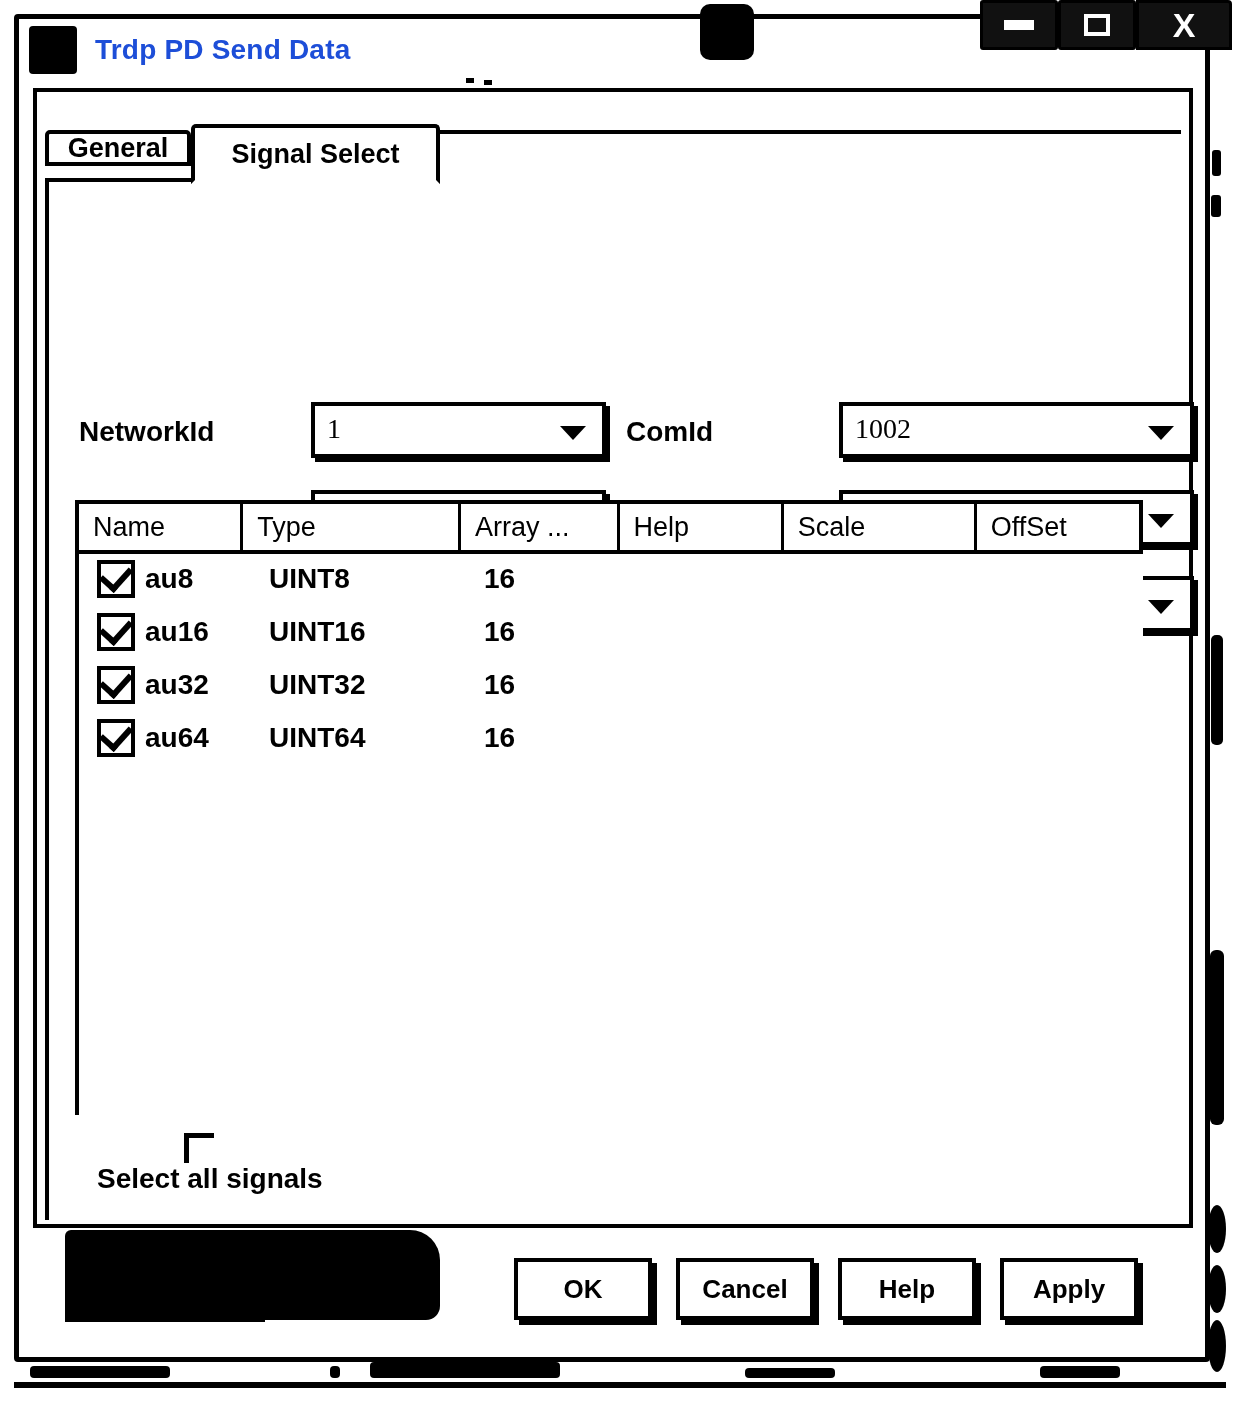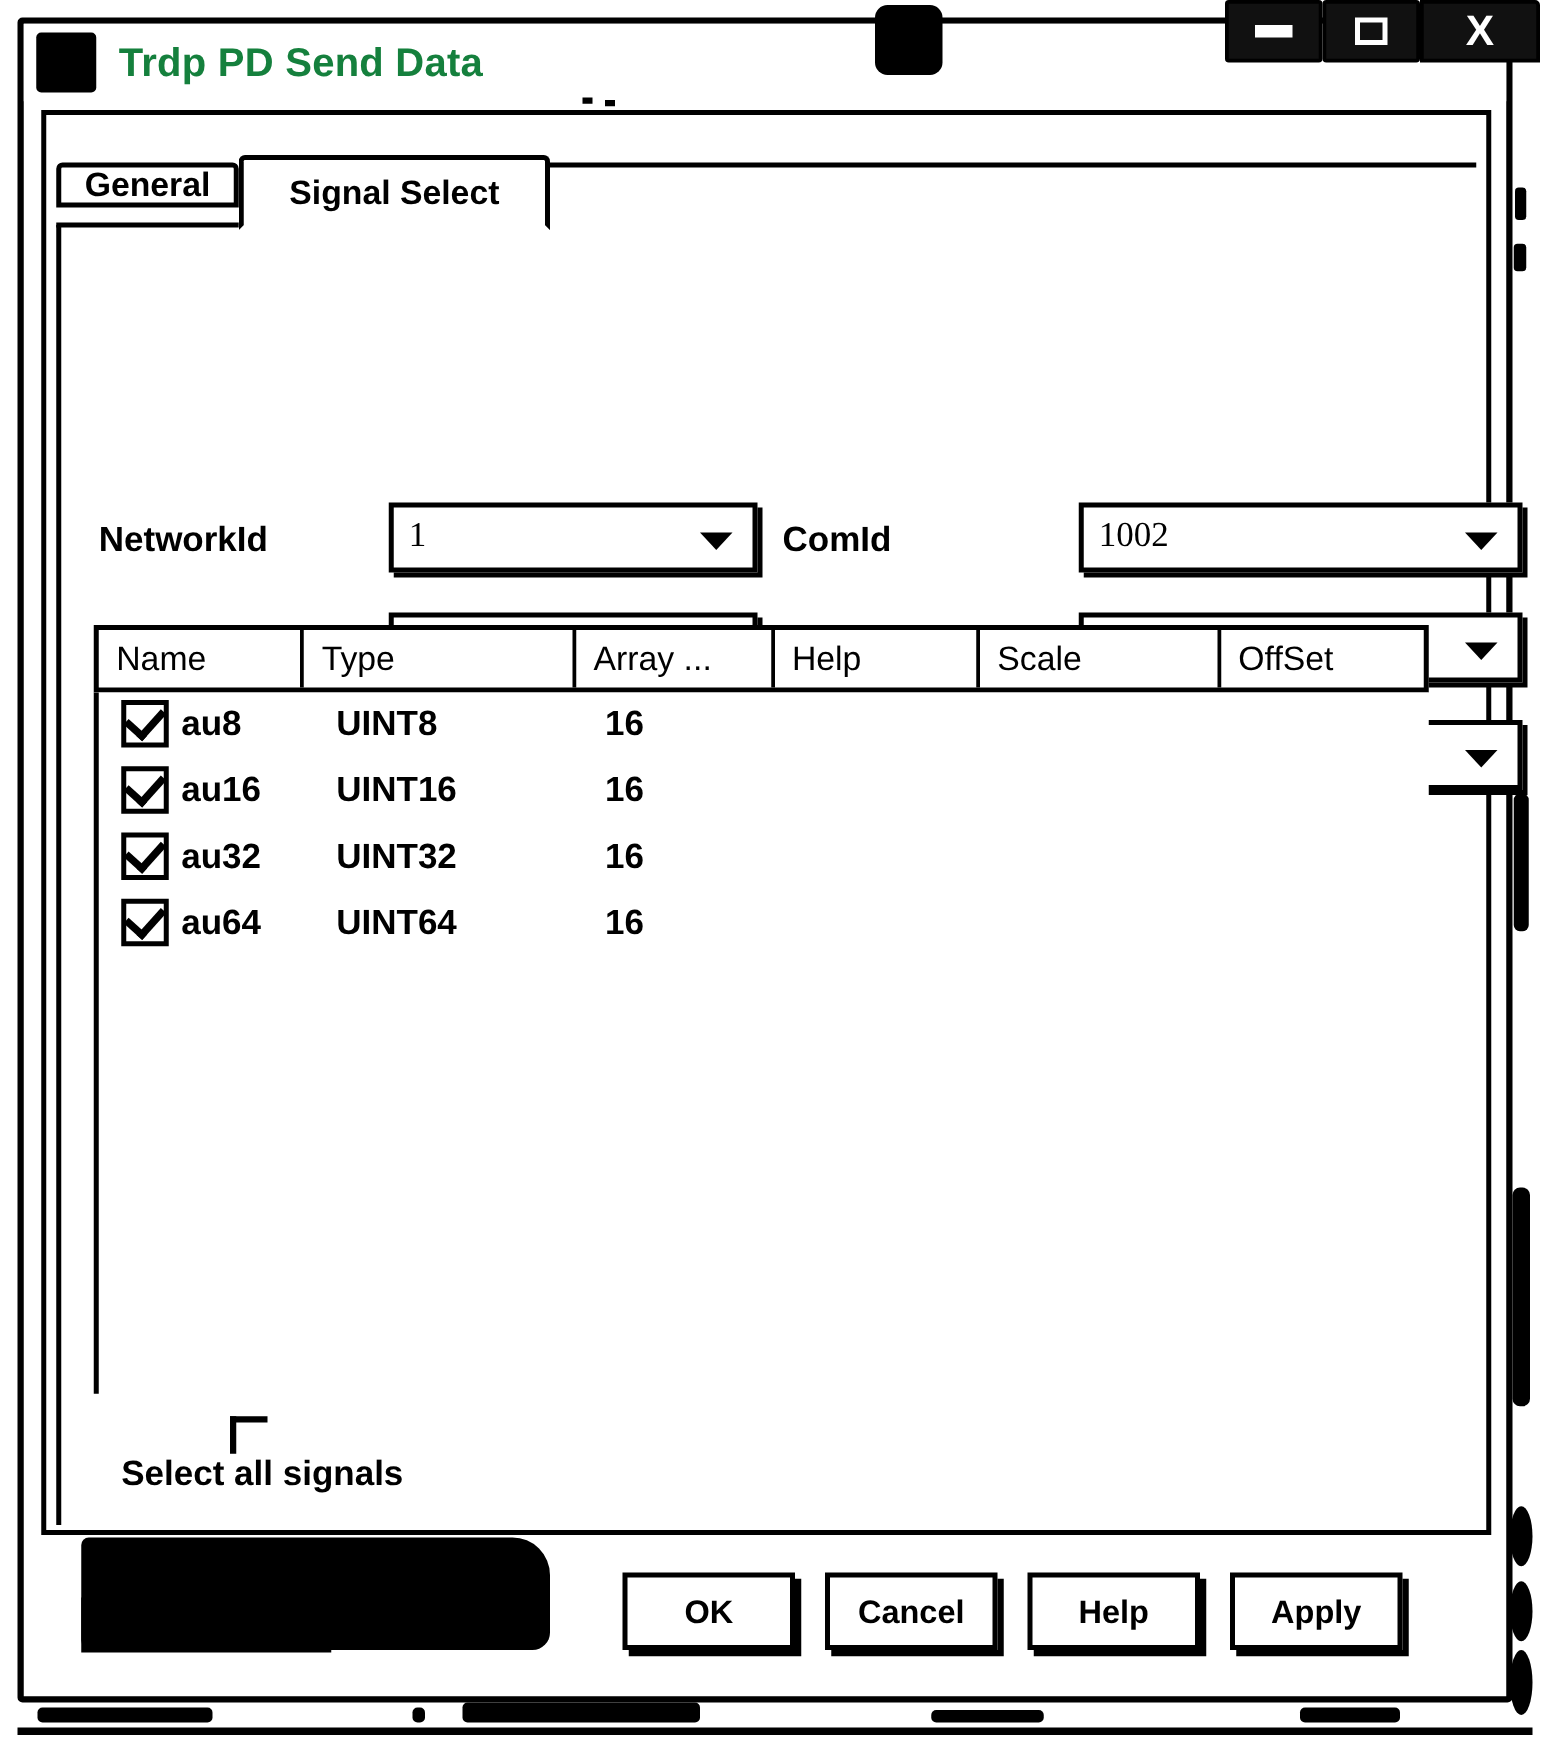--- a/index.html
+++ b/index.html
@@ -49,24 +49,24 @@
     align-items: center;
   }
   #app-icon {
     width: 48px; height: 48px;
     background: #000;
     border-radius: 4px;
     margin-left: 10px;
     flex: 0 0 auto;
   }
   #title-text {
-    font-size: 32px;
+    font-size: 28px;
     font-weight: 700;
     letter-spacing: 0.2px;
-    color: #15803d;
+    color: #1d4ed8;
     margin-left: 18px;
     white-space: nowrap;
   }
   
   #title-blob {
     position: absolute;
     left: 700px;
     top: 4px;
     width: 54px;
     height: 56px;
@@ -231,21 +231,21 @@
   #row-source    { left: 30px; top: 396px; }
   
   #row-comid       { left: 545px; top: 222px; }
   #row-datasetid   { left: 545px; top: 310px; }
   #row-destination { left: 545px; top: 396px; }
 
   .lbl-left  { left: 0px; }
   .combo-left { left: 232px; width: 295px; }
 
   .lbl-right { left: 0px; margin-left: 32px; }
-  .combo-right { left: 245px; width: 355px; margin-left: 24px; }
+  .combo-right { left: 245px; width: 355px; }
 
   
   #listbox {
     position: absolute;
     left: 75px;
     top: 500px;
     width: 1068px;
     height: 615px;
   }
   #list-header {
@@ -389,20 +389,21 @@
     border: 4px solid #000;
     box-sizing: border-box;
     background: #fff;
     display: flex;
     align-items: center;
     justify-content: center;
     font-size: 26px;
     font-weight: 700;
     color: #000;
     box-shadow: 5px 5px 0 0 #000;
+    margin-left: 16px;
   }
   #btn-ok     { left: 465px; }
   #btn-cancel { left: 627px; }
   #btn-help   { left: 789px; }
   #btn-apply  { left: 951px; }
 
   
   .artifact {
     position: absolute;
     background: #000;

